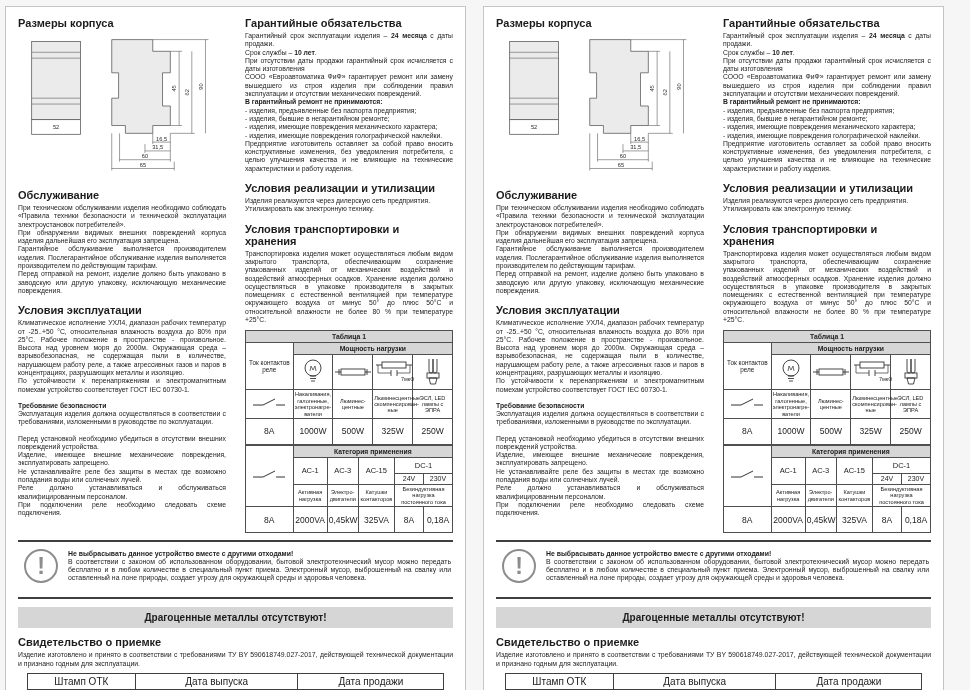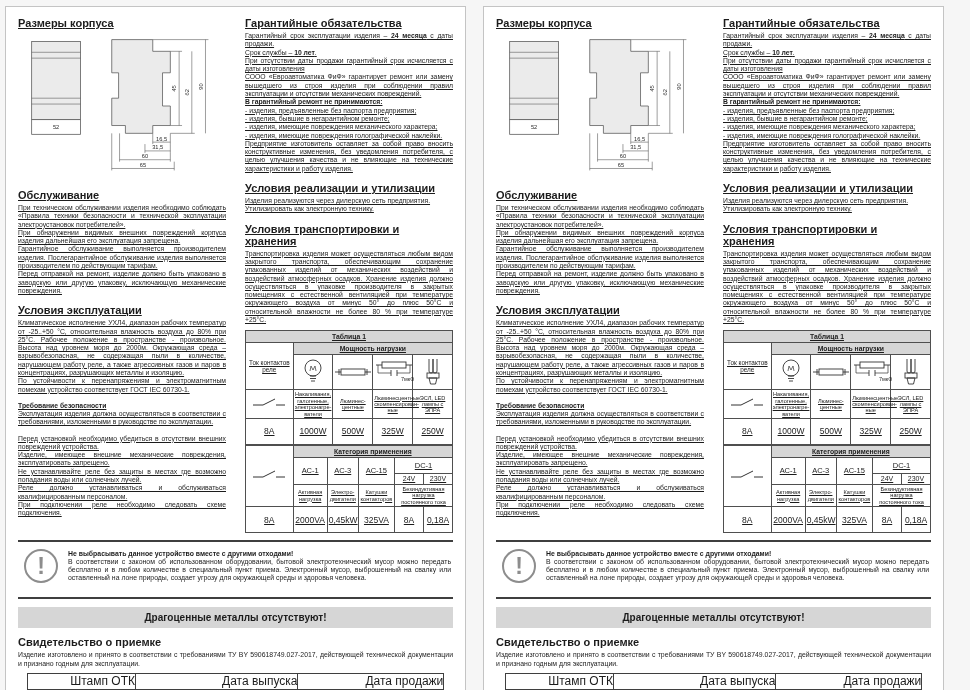--- a/index.html
+++ b/index.html
@@ -1,21 +1,21 @@
 <!DOCTYPE html>
 <html><head>
 <meta charset="utf-8">
 <style>
   * { margin:0; padding:0; box-sizing:border-box; }
   html,body { width:970px; height:690px; overflow:hidden; background:#f6f6f6;
               font-family:"Liberation Sans", sans-serif; color:#1c1c1c; }
   #pages { display:flex; gap:17px; padding:6px 5px; }
   .page { width:461px; min-height:720px; background:#ffffff; border:1px solid #c4c4c4;
           padding:10px 12px 8px 12px; flex:0 0 auto; }
-  .cols { display:flex; gap:19px;text-decoration:underline; }
+  .cols { display:flex; gap:19px; }
   .col { flex:1 1 0; min-width:0; }
   h1.sec { font-size:11px; font-weight:bold; margin:9px 0 3px 0; letter-spacing:0; }
   h1.sec.first { margin-top:0; }
   h2.subsec { font-size:6.8px; font-weight:bold; margin:8px 0 1px 0; }
   p.b { font-size:6.8px; line-height:8.3px; text-align:justify; }
   p.b.gap { margin-top:8px; }
   .bold { font-weight:bold; }
   
   .drawing { width:100%; height:148px; display:block; margin:2px 0 2px 0; }
   .drawing .part { fill:#ebebeb; stroke:#5a5a5a; stroke-width:0.8; }
@@ -37,21 +37,21 @@
   .eco { display:flex; gap:10px; align-items:center; padding:7px 2px 7px 6px; }
   .eco-icon { width:34px; height:34px; min-width:34px; border:2.5px solid #8d8d8d; border-radius:50%;
               color:#8d8d8d; font-size:23px; font-weight:bold; display:flex; align-items:center;
               justify-content:center; }
   .eco-text .t { font-size:6.9px; font-weight:bold; margin-bottom:1px; }
   .eco-text .d { font-size:6.9px; line-height:8.4px; text-align:justify; }
   .banner { background:#d6d6d6; text-align:center; font-weight:bold; font-size:10px;
             padding:5px 0; margin:8px 0 8px 0; }
   .accept-text { font-size:6.9px; line-height:8.4px; text-align:justify; margin-bottom:5px; }
   table.accept { border-collapse:collapse; width:96%; margin:2px auto 0 auto; table-layout:fixed; }
-  table.accept td { border:1px solid #3f3f3f; text-align:right; font-size:12px; }
+  table.accept td { border:1px solid #3f3f3f; text-align:center; font-size:10px; }
   table.accept .hdr td { height:16px; }
   table.accept .blank td { height:42px; }
 </style>
 </head>
 <body>
 
 <div id="pages">
   <div class="page">
     <div class="cols">
 

